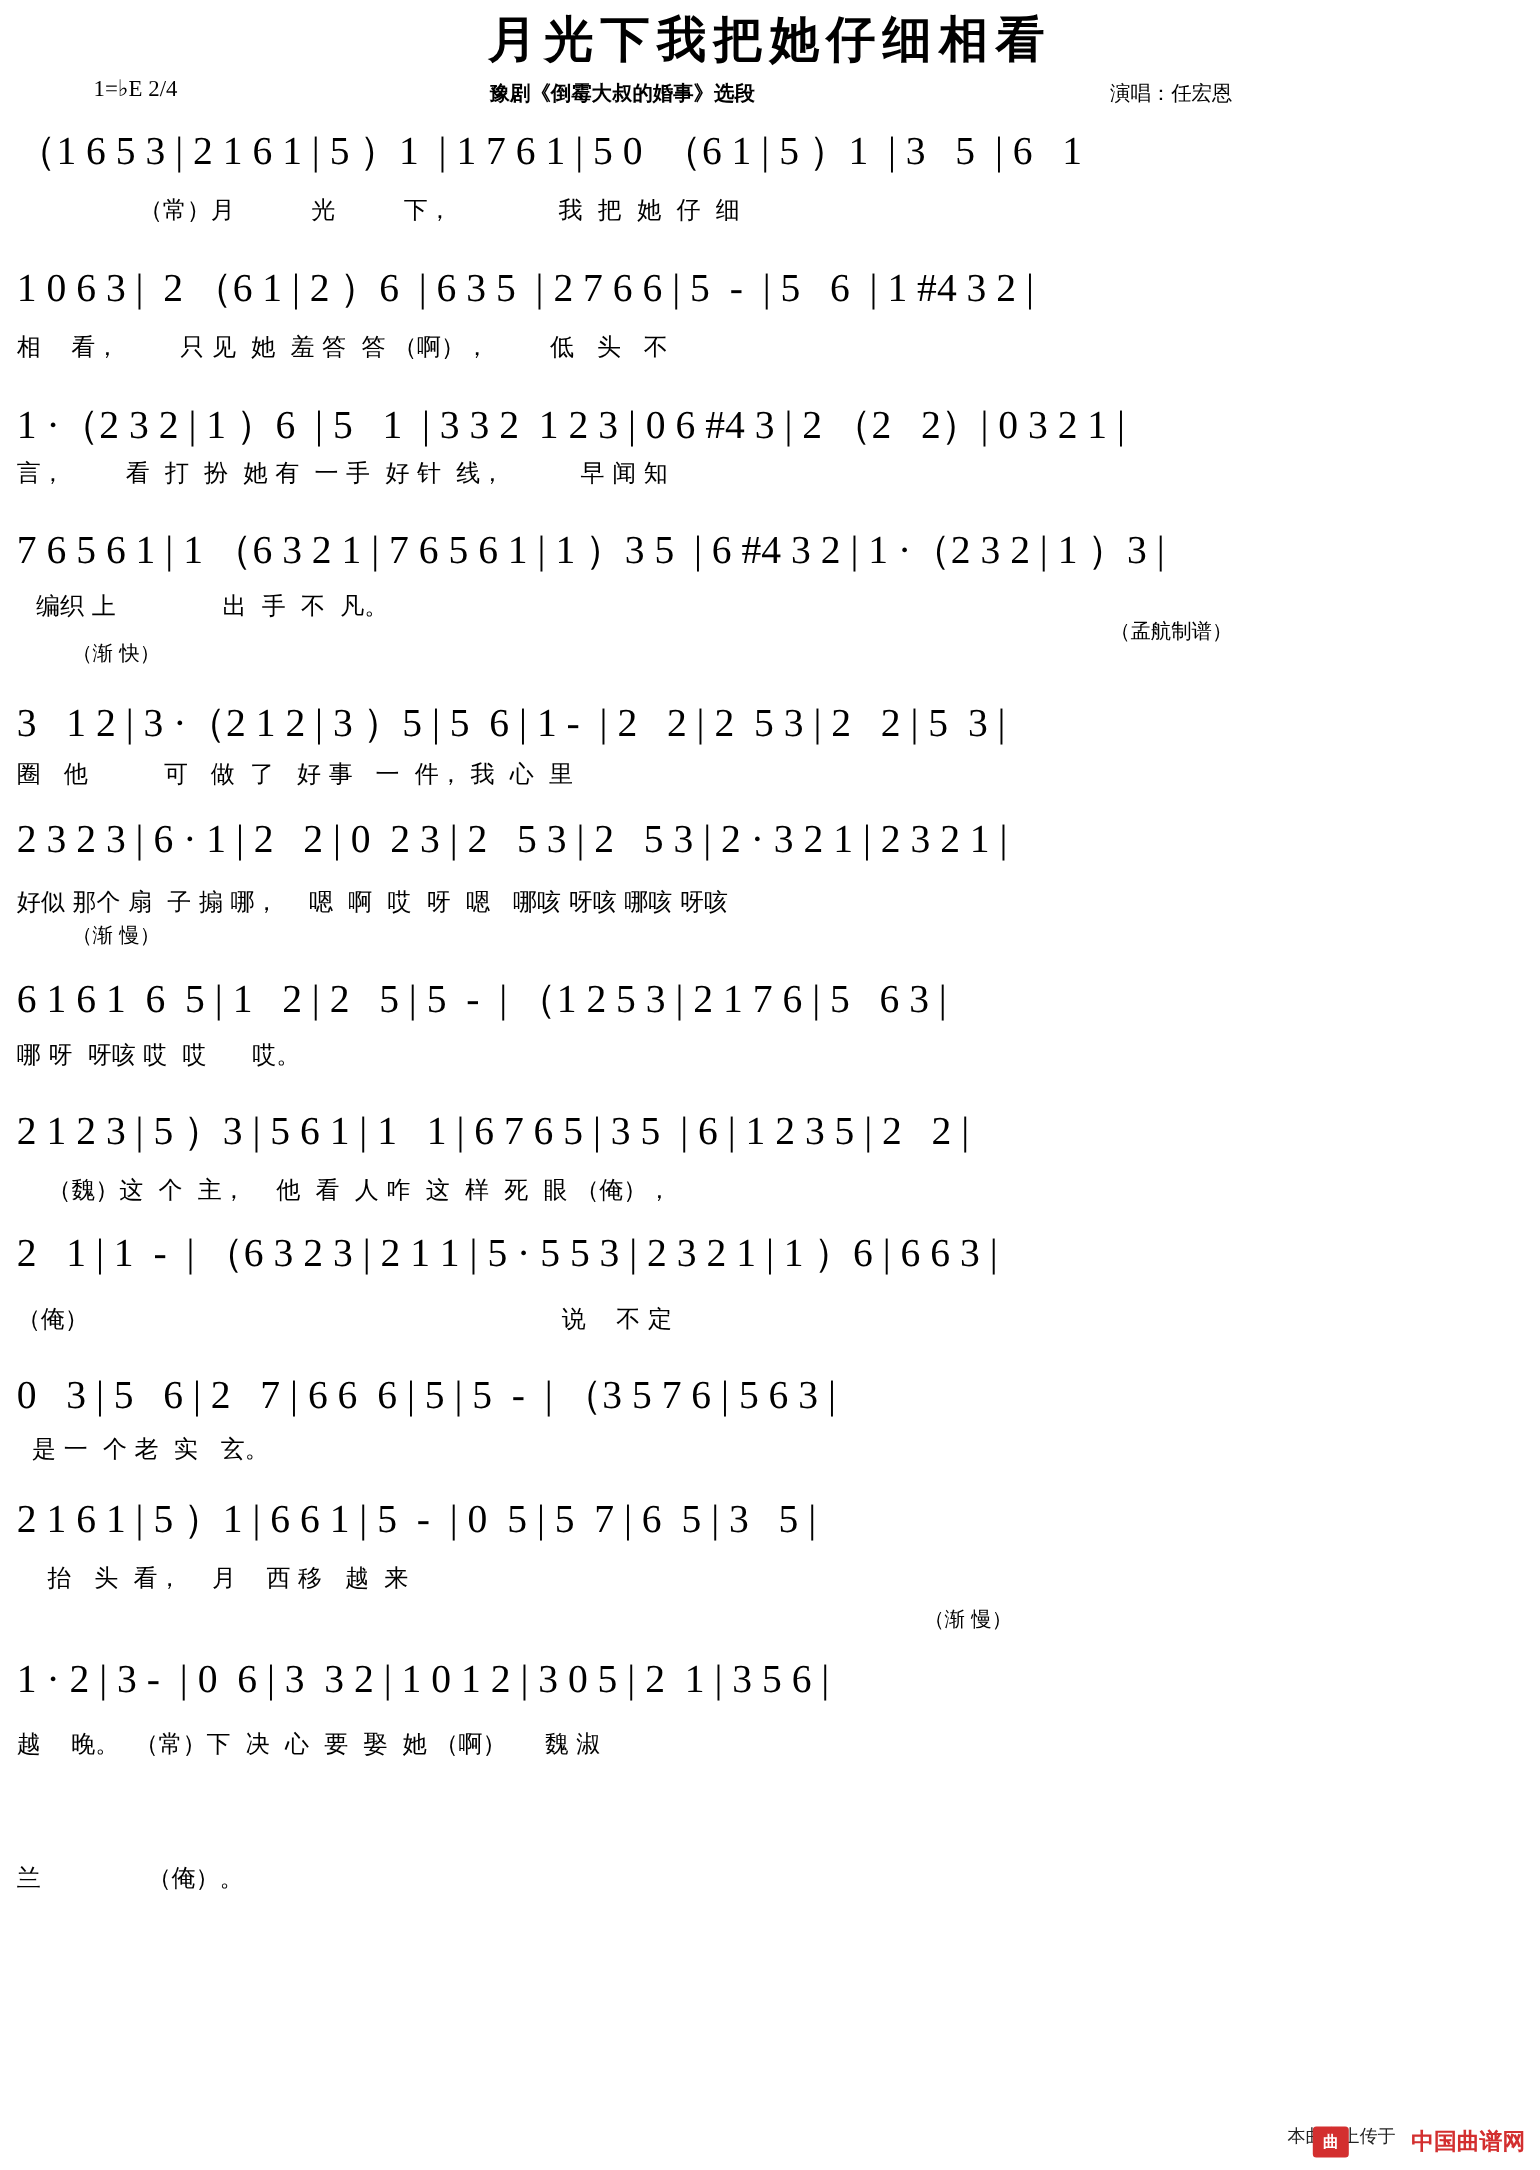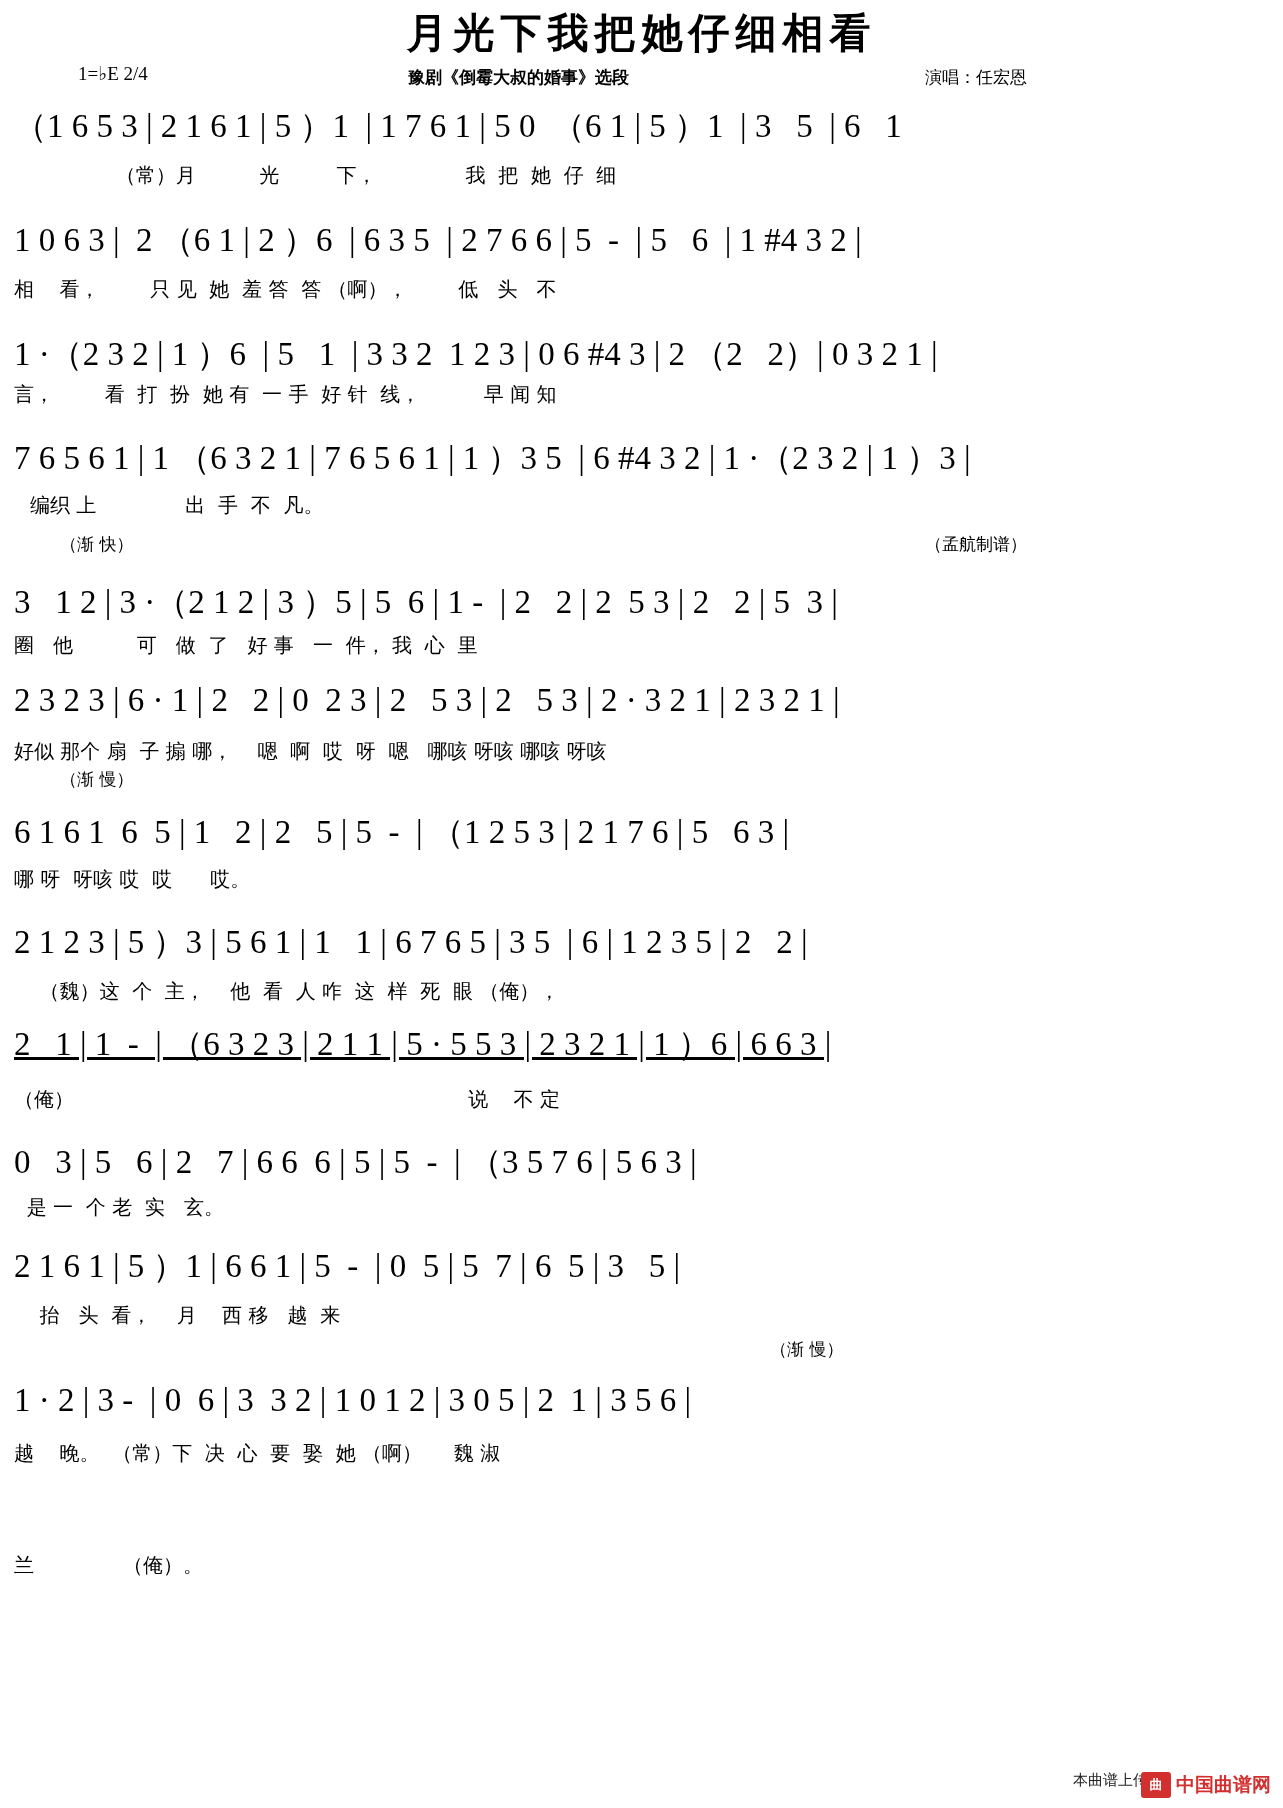--- a/index.html
+++ b/index.html
@@ -98,20 +98,21 @@
     font-weight:bold;
     display:flex;align-items:center;justify-content:center;
     border-radius:3px;
     font-family:"DejaVu Sans", sans-serif;
   }
   .brand-text{
     font-size:19px;
     font-weight:bold;
     color:#d32f2f;
     font-family:"DejaVu Sans", sans-serif;
+    margin-left:47px;
   }
 </style>
 </head>
 <body>
 
 <div class="sheet">
 
   <div class="title">月光下我把她仔细相看</div>
   <div class="meta-key">1=♭E  2/4</div>
   <div class="meta-sub">豫剧《倒霉大叔的婚事》选段</div>
@@ -123,37 +124,37 @@
   <div class="note-line" style="top:218px;">1 0 6 3 |  2 （6 1 | 2 ）6  | 6 3 5  | 2 7 6 6 | 5  -  | 5   6  | 1 #4 3 2 |</div>
   <div class="lyric-line" style="top:276px;">相    看，        只 见  她  羞 答  答 （啊），        低   头   不</div>
 
   <div class="note-line" style="top:332px;">1 ·（2 3 2 | 1 ）6  | 5   1  | 3 3 2  1 2 3 | 0 6 #4 3 | 2 （2   2）| 0 3 2 1 |</div>
   <div class="lyric-line" style="top:381px;">言，        看  打  扮  她 有  一 手  好 针  线，          早 闻 知</div>
 
   <div class="note-line" style="top:436px;">7 6 5 6 1 | 1 （6 3 2 1 | 7 6 5 6 1 | 1 ）3 5  | 6 #4 3 2 | 1 ·（2 3 2 | 1 ）3 |</div>
   <div class="lyric-line" style="top:492px;margin-left:16px;">编织 上              出  手  不  凡。</div>
 
   <div class="mark-line" style="top:533px;left:60px;">（渐 快）</div>
-  <div class="mark-line" style="top:533px;left:925px;">（孟航制谱）</div>
+  <div class="mark-line" style="top:515px;left:925px;">（孟航制谱）</div>
 
   <div class="note-line" style="top:580px;">3   1 2 | 3 ·（2 1 2 | 3 ）5 | 5  6 | 1 -  | 2   2 | 2  5 3 | 2   2 | 5  3 |</div>
   <div class="lyric-line" style="top:632px;">圈   他          可   做  了   好 事   一  件， 我  心  里</div>
 
   <div class="note-line" style="top:682px;">2 3 2 3 | 6 · 1 | 2   2 | 0  2 3 | 2   5 3 | 2   5 3 | 2 · 3 2 1 | 2 3 2 1 |</div>
   <div class="lyric-line" style="top:738px;">好似 那个 扇  子 搧 哪，    嗯  啊  哎  呀  嗯   哪咳 呀咳 哪咳 呀咳</div>
 
   <div class="mark-line" style="top:768px;left:60px;">（渐 慢）</div>
 
   <div class="note-line" style="top:810px;">6 1 6 1  6  5 | 1   2 | 2   5 | 5  -  | （1 2 5 3 | 2 1 7 6 | 5   6 3 |</div>
   <div class="lyric-line" style="top:866px;">哪 呀  呀咳 哎  哎      哎。</div>
 
   <div class="note-line" style="top:920px;">2 1 2 3 | 5 ）3 | 5 6 1 | 1   1 | 6 7 6 5 | 3 5  | 6 | 1 2 3 5 | 2   2 |</div>
   <div class="lyric-line" style="top:978px;">    （魏）这  个  主，    他  看  人 咋  这  样  死  眼 （俺），</div>
 
-  <div class="note-line" style="top:1022px;text-decoration:underline;">2   1 | 1  -  | （6 3 2 3 | 2 1 1 | 5 · 5 5 3 | 2 3 2 1 | 1 ）6 | 6 6 3 |</div>
+  <div class="note-line" style="top:1022px;">2   1 | 1  -  | （6 3 2 3 | 2 1 1 | 5 · 5 5 3 | 2 3 2 1 | 1 ）6 | 6 6 3 |</div>
   <div class="lyric-line" style="top:1086px;">（俺）                                                              说    不 定</div>
 
   <div class="note-line" style="top:1140px;">0   3 | 5   6 | 2   7 | 6 6  6 | 5 | 5  -  | （3 5 7 6 | 5 6 3 |</div>
   <div class="lyric-line" style="top:1194px;">  是 一  个 老  实   玄。</div>
 
   <div class="note-line" style="top:1244px;">2 1 6 1 | 5 ）1 | 6 6 1 | 5  -  | 0  5 | 5  7 | 6  5 | 3   5 |</div>
   <div class="lyric-line" style="top:1302px;">    抬   头  看，    月    西 移   越  来</div>
 
   <div class="mark-line" style="top:1338px;left:770px;">（渐 慢）</div>
 

